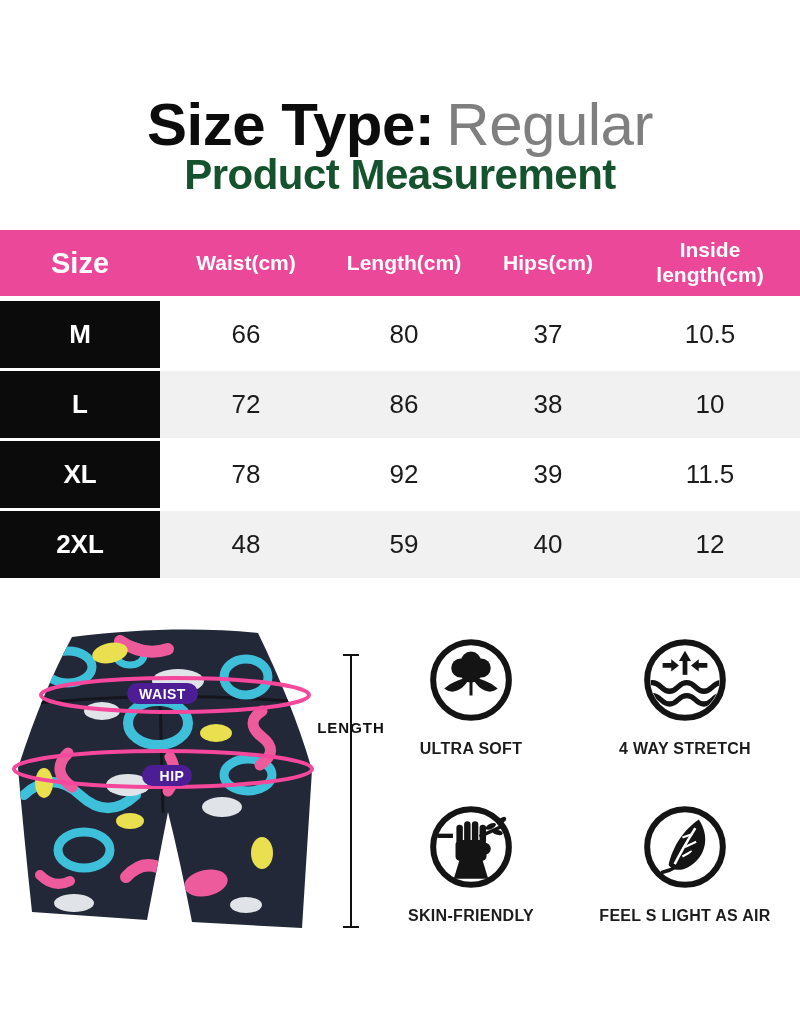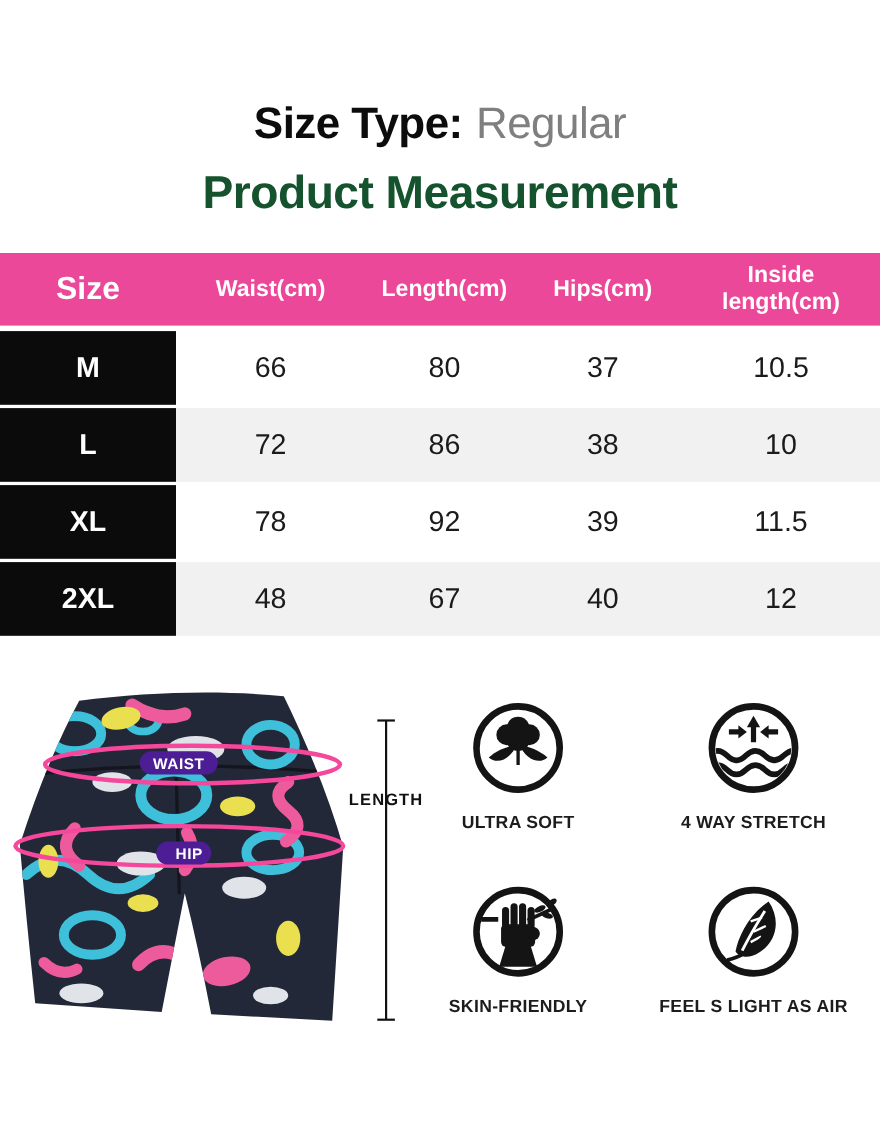--- a/index.html
+++ b/index.html
@@ -12,21 +12,21 @@
     overflow: hidden;
     font-family: "Liberation Sans", "DejaVu Sans", sans-serif;
   }
 
   
   .size-type-line {
     position: absolute;
     top: 90px; left: 0;
     width: 100%;
     text-align: center;
-    font-size: 40px;
+    font-size: 60px;
     letter-spacing: -0.5px;
     white-space: nowrap;
   }
   .size-type-label { font-weight: bold; color: #0c0c0c; }
   .size-type-value { color: #7f7f7f; margin-left: 12px; font-weight: normal; }
   .product-measure-line {
     position: absolute;
     top: 151px; left: 0;
     width: 100%;
     text-align: center;
@@ -158,21 +158,21 @@
     <div class="trow">
       <div class="size-cell c0">XL</div>
       <div class="data-cell c1">78</div>
       <div class="data-cell c2">92</div>
       <div class="data-cell c3">39</div>
       <div class="data-cell c4">11.5</div>
     </div>
     <div class="trow alt">
       <div class="size-cell c0">2XL</div>
       <div class="data-cell c1">48</div>
-      <div class="data-cell c2">67</div>
+      <div class="data-cell c2">59</div>
       <div class="data-cell c3">40</div>
       <div class="data-cell c4">12</div>
     </div>
   </div>
 
   <svg class="shorts-svg" width="310" height="312" viewBox="0 0 310 312">
     <defs>
       <clipPath id="shortsClip">
         <path d="M62,12 C125,4 190,2 248,8 Q284,82 302,145 L292,303 L182,297 Q170,235 158,187 Q147,243 137,295 L22,287 Q14,212 8,143 Q32,68 62,12 Z"></path>
       </clipPath>

